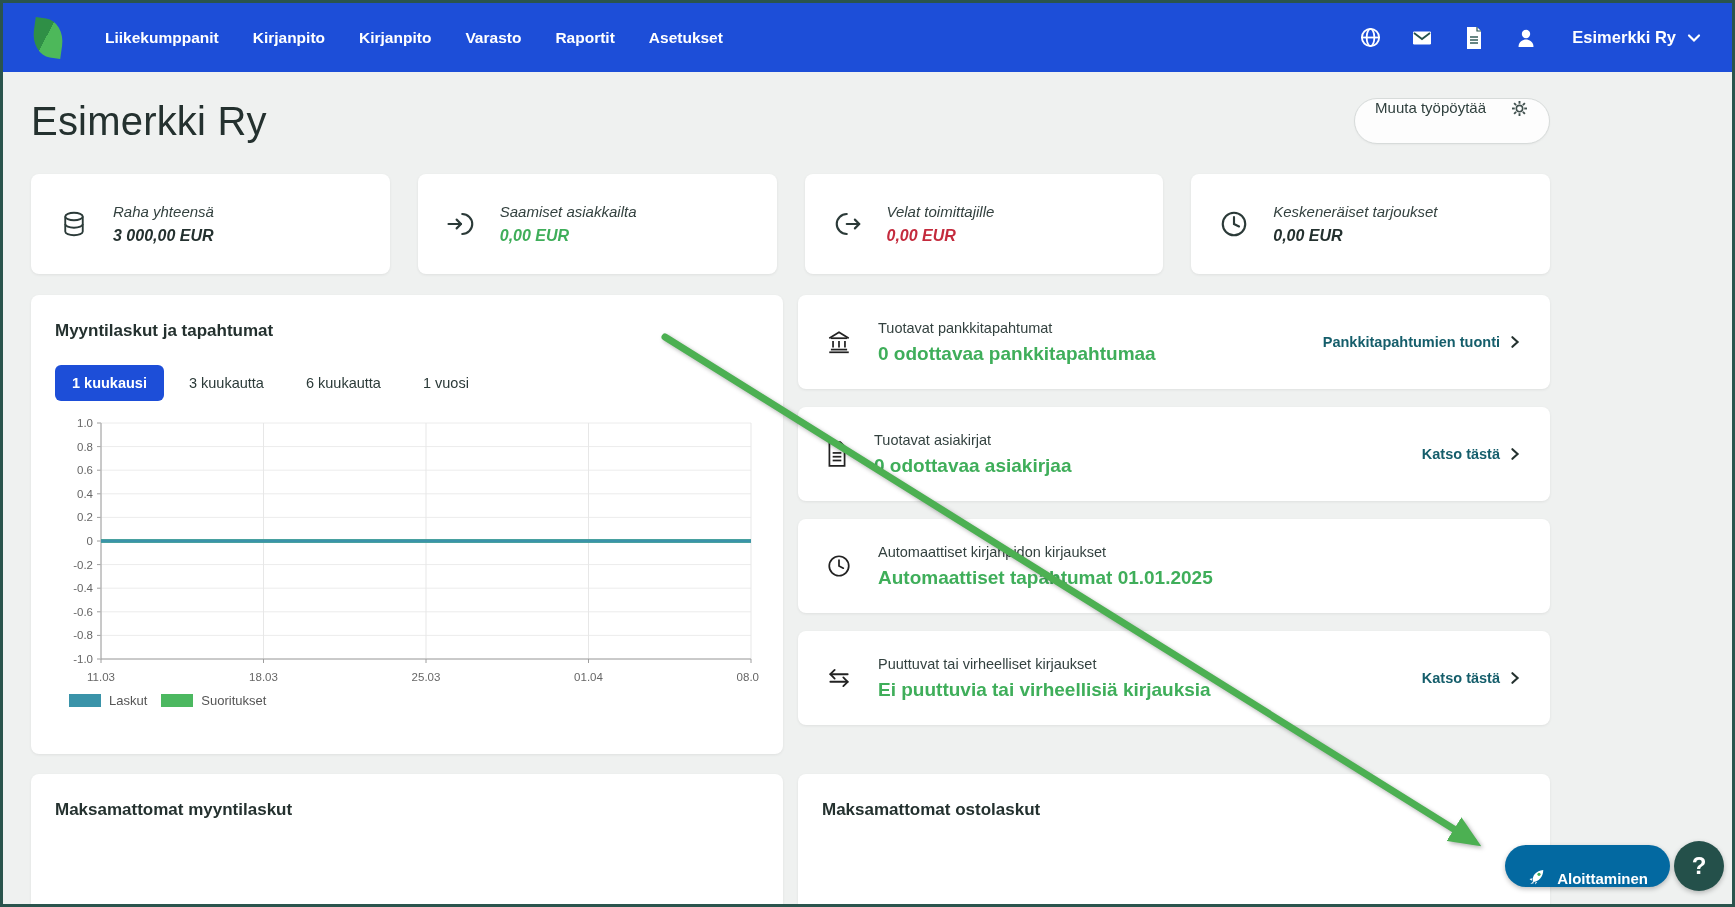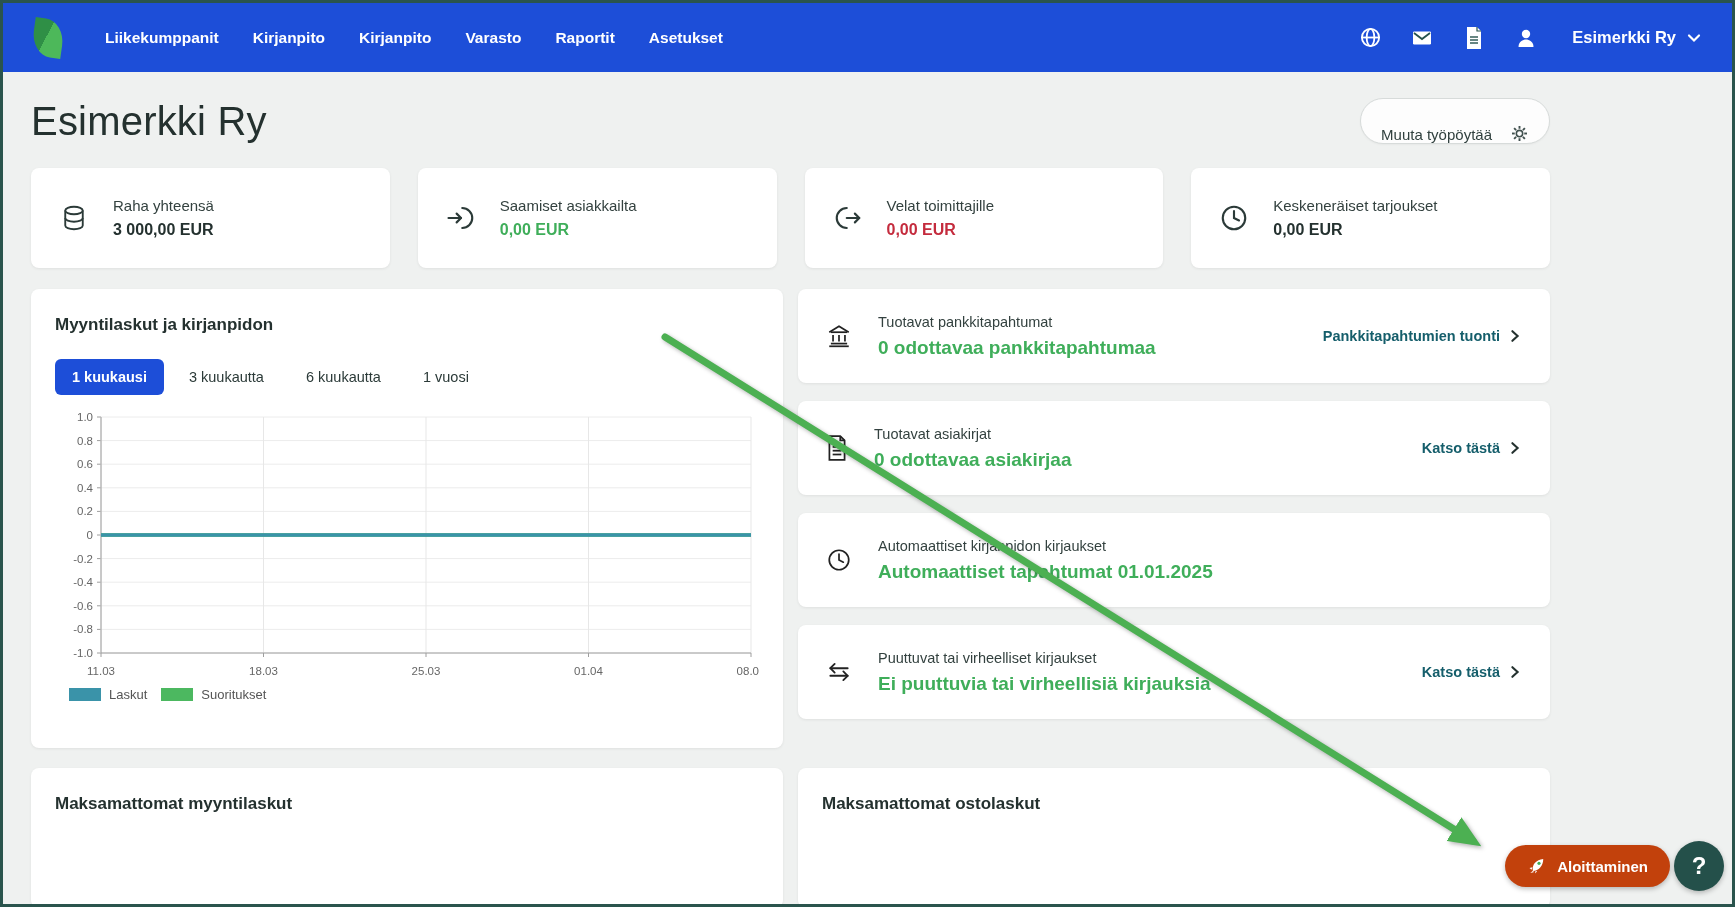--- a/index.html
+++ b/index.html
@@ -14,25 +14,25 @@
   .nav-items { display:flex; gap:34px; }
   .nav-item { color:#fff; font-size:15.5px; font-weight:600; cursor:pointer; white-space:nowrap; }
   .nav-right { margin-left:auto; display:flex; align-items:center; gap:28px; }
   .nav-icon { width:24px; height:24px; display:flex; align-items:center; justify-content:center; cursor:pointer; }
   .account { display:flex; align-items:center; gap:10px; color:#fff; font-size:16.5px; font-weight:700; cursor:pointer; margin-left:6px; }
 
   
   .content { width:1519px; margin:0 28px; }
   .header-row { display:flex; align-items:center; justify-content:space-between; margin-top:26px; }
   .page-title { font-size:40px; font-weight:500; color:#24312f; letter-spacing:.2px; }
-  .ghost-btn { display:flex; align-items:flex-end; gap:18px; height:46px; padding:0 20px;
+  .ghost-btn { display:flex; align-items:flex-start; gap:24px; height:46px; padding:0 20px;
                background:#fdfdfd; border:1px solid #d7dbda; border-radius:23px;
                font-size:15px; color:#30403e; cursor:pointer; box-shadow:0 1px 2px rgba(0,0,0,.04); }
 
-  .stat-row { display:flex; gap:28px; margin-top:24px; }
+  .stat-row { display:flex; gap:28px; margin-top:30px;font-style:italic; }
   .stat-card { flex:1; height:100px; background:#fff; border-radius:8px;
                box-shadow:0 1px 3px rgba(0,0,0,.07); display:flex; align-items:center;
                padding:0 28px; gap:24px; cursor:pointer; }
   .stat-icon { flex:none; color:#2b3a38; display:flex; }
   .stat-label { font-size:15px; color:#33413f; margin-bottom:7px; }
   .stat-value { font-size:16px; font-weight:700; }
   .val-dark  { color:#24312f; }
   .val-green { color:#3fae5a; }
   .val-red   { color:#c42b3d; }
 
@@ -58,22 +58,22 @@
   .info-label { font-size:14.5px; color:#33413f; margin-bottom:7px; }
   .info-value { font-size:19px; font-weight:700; color:#3fae5a; }
   .info-link { margin-left:auto; display:flex; align-items:center; gap:8px;
                font-size:14.5px; font-weight:600; color:#155e6b; cursor:pointer; white-space:nowrap; }
 
   .bottom-row { display:flex; gap:15px; margin-top:20px; }
   .bottom-card { width:752px; height:140px; padding:26px 24px; }
 
   
   .start-btn { position:absolute; right:62px; bottom:17px; height:42px; border-radius:21px;
-               background:#c2410c; color:#fff; display:flex; align-items:center; gap:10px;
-               padding:8px 22px; font-size:15px; font-weight:700; cursor:pointer; z-index:40;
+               background:#0369a1; color:#fff; display:flex; align-items:flex-end; gap:10px;
+               padding:0 22px; font-size:15px; font-weight:700; cursor:pointer; z-index:40;
                box-shadow:0 2px 5px rgba(0,0,0,.25); }
   .help-btn { position:absolute; right:8px; bottom:13px; width:50px; height:50px; border-radius:50%;
               background:#24504a; color:#fff; display:flex; align-items:center; justify-content:center;
               font-size:24px; font-weight:700; cursor:pointer; z-index:40;
               box-shadow:0 2px 5px rgba(0,0,0,.25); }
 
   .arrow-overlay { position:absolute; left:0; top:0; width:1729px; height:901px;
                    pointer-events:none; z-index:50;
                    filter:drop-shadow(2px 2px 2px rgba(0,0,0,.3)); }
 </style>
@@ -203,21 +203,21 @@
           <div class="stat-label">Keskeneräiset tarjoukset</div>
           <div class="stat-value val-dark">0,00 EUR</div>
         </span>
       </div>
     </div>
 
     <div class="columns">
 
       <div class="col">
         <div class="panel chart-panel">
-          <div class="panel-title">Myyntilaskut ja kirjanpidon</div>
+          <div class="panel-title">Myyntilaskut ja tapahtumat</div>
           <div class="tabs">
             <span class="tab active">1 kuukausi</span>
             <span class="tab">3 kuukautta</span>
             <span class="tab">6 kuukautta</span>
             <span class="tab">1 vuosi</span>
           </div>
           <div class="chart-wrap">
             <svg class="chart-svg" preserveAspectRatio="none" viewBox="0 0 704 272">
                 <line x1="46" x2="696" y1="8" y2="8" stroke="#ececec" stroke-width="1"></line>
                 <line x1="42" x2="46" y1="8" y2="8" stroke="#9e9e9e" stroke-width="1"></line>

